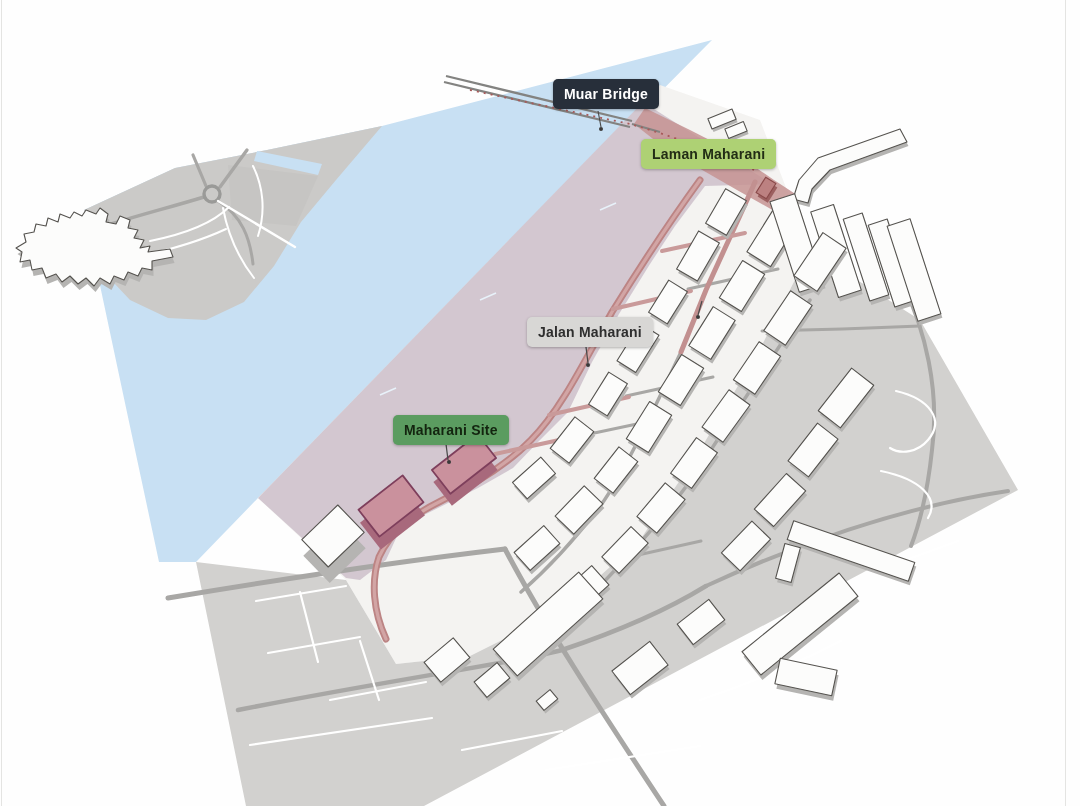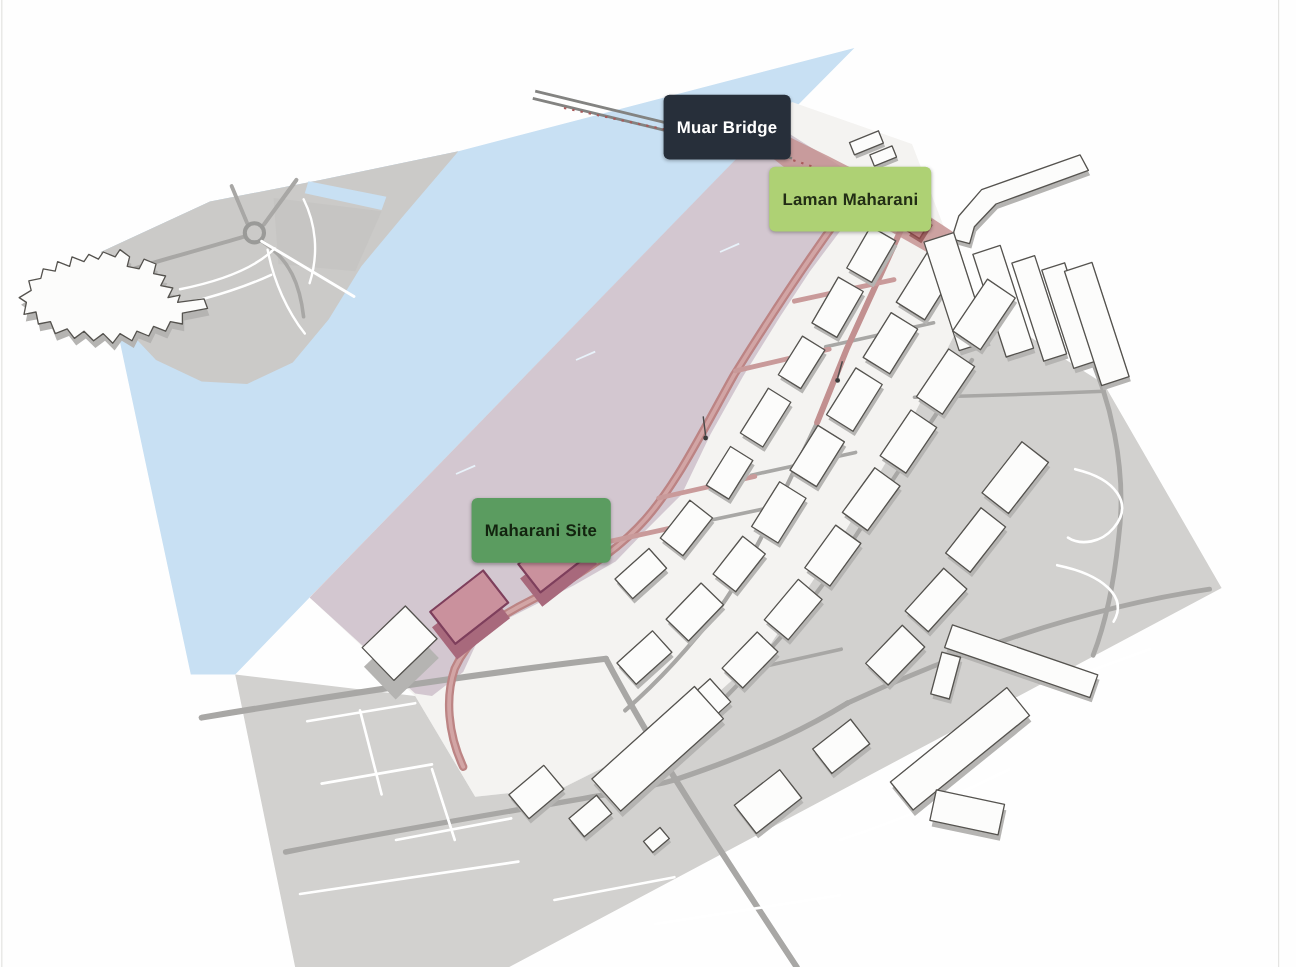--- a/index.html
+++ b/index.html
@@ -5,21 +5,21 @@
   html,body{margin:0;padding:0;background:#ffffff;}
   #viewport{
     position:relative;width:1080px;height:806px;overflow:hidden;
     background:#fefefe;font-family:"Liberation Sans",sans-serif;
   }
   #map-svg{position:absolute;left:0;top:0;}
   .edge-line{position:absolute;top:0;width:1px;height:806px;background:#e4e4e2;}
   #labels-layer{position:absolute;left:0;top:0;width:100%;height:100%;pointer-events:none;}
   .map-label{
     position:absolute;font-weight:700;font-size:14px;line-height:1;
-    padding:20px 11px;border-radius:5px;white-space:nowrap;
+    padding:8px 11px;border-radius:5px;white-space:nowrap;
     box-shadow:0 1px 3px rgba(0,0,0,0.28);letter-spacing:0.2px;
   }
 </style>
 </head>
 <body>
 
 <div id="viewport">
   <svg id="map-svg" width="1080" height="806" viewBox="0 0 1080 806">
       <polygon points="84,210 175,168 267,150 382,126 712,40 258,498 196,562 159,562 125,403" fill="#c8e0f3" fill-opacity="1"></polygon>
       <polygon points="84,210 175,168 267,150 382,126 336,180 301,222 274,266 244,302 206,320 168,318 130,300 98,266" fill="#cbcac8" fill-opacity="1"></polygon>
@@ -183,18 +183,19 @@
       <circle cx="698" cy="317" r="2" fill="#3a3a3a"></circle>
       <path d="M586,347 L588,363" stroke="#4a4a4a" stroke-width="1.2" fill="none"></path>
       <circle cx="588" cy="365" r="2" fill="#3a3a3a"></circle>
       <path d="M446,444 L448,460" stroke="#4a4a4a" stroke-width="1.2" fill="none"></path>
       <circle cx="449" cy="462" r="2" fill="#3a3a3a"></circle>
     </svg>
 
   <div id="labels-layer">
     <div class="map-label" style="left: 553px; top: 79px; background: rgb(39, 47, 58); color: rgb(255, 255, 255);">Muar Bridge</div>
     <div class="map-label" style="left: 641px; top: 139px; background: rgb(174, 209, 116); color: rgb(34, 45, 21); text-align: center;">Laman Maharani</div>
+    <div class="map-label" style="left: 527px; top: 317px; background: rgb(216, 215, 213); color: rgb(46, 46, 46);">Jalan Maharani</div>
     <div class="map-label" style="left: 393px; top: 415px; background: rgb(91, 156, 96); color: rgb(19, 36, 15);">Maharani Site</div>
   </div>
 
   <div class="edge-line" style="left:1px;"></div>
   <div class="edge-line" style="left:1065px;"></div>
 </div>
 
 </body></html>

